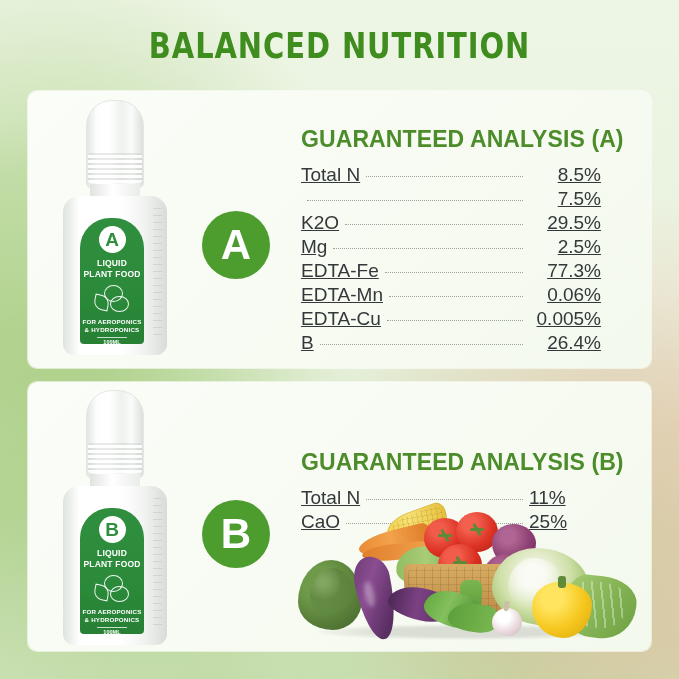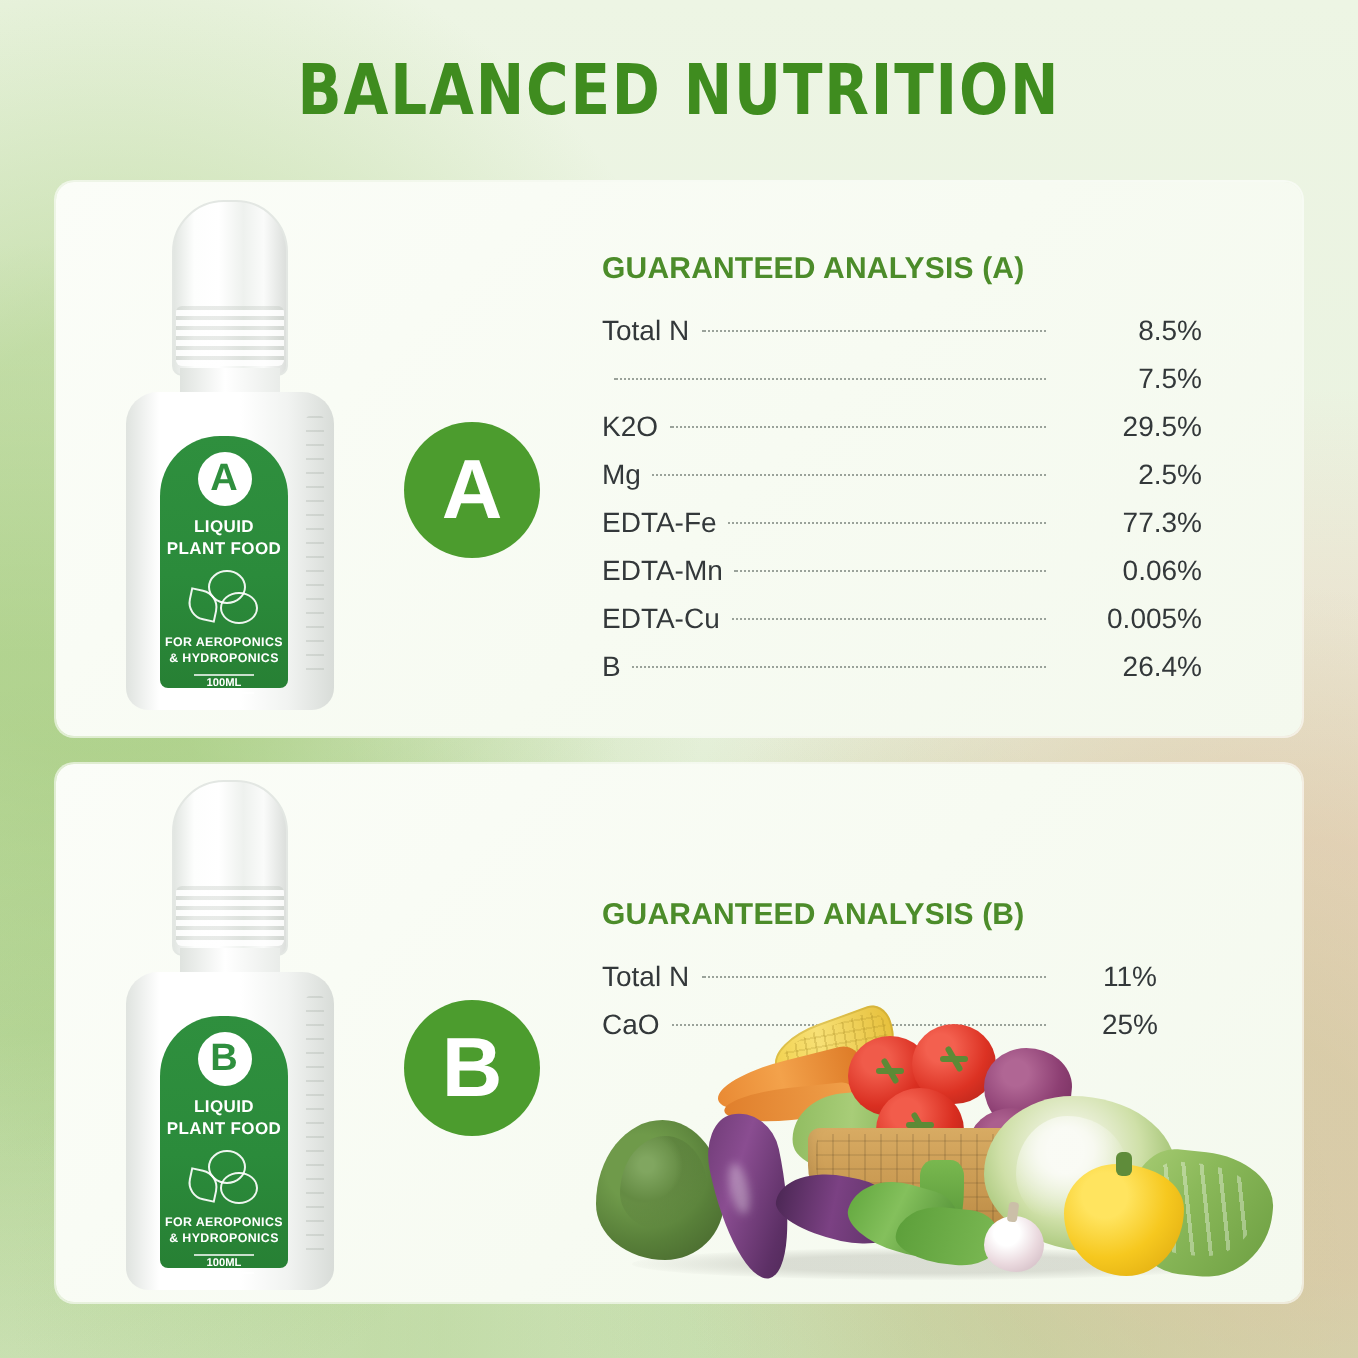--- a/index.html
+++ b/index.html
@@ -120,41 +120,41 @@
     font-size:42px;font-weight:bold;line-height:68px;
     font-family:"Liberation Sans",sans-serif;
   }
   #circle-a{left:202px;top:211px;}
   #circle-b{left:202px;top:500px;}
   
   .analysis{position:absolute;}
   #analysis-a{left:301px;top:126px;width:320px;}
   #analysis-b{left:301px;top:424px;width:320px;margin-top:25px;}
   .an-head{
-    font-size:15px;font-weight:bold;color:#4c8c2a;letter-spacing:.1px;
+    font-size:23px;font-weight:bold;color:#4c8c2a;letter-spacing:.1px;
     white-space:nowrap;margin-bottom:10px;
   }
   .row{
     display:flex;align-items:baseline;
-    font-size:14px;color:#33383a;line-height:24px;
+    font-size:19px;color:#33383a;line-height:24px;text-decoration:underline;
   }
   .row .nm{white-space:nowrap;}
   .row .dots{
     flex:0 0 auto;margin:0 6px;
     border-bottom:1.5px dotted #9aa29a;
     position:relative;top:-4px;
   }
   .row .vl{white-space:nowrap;}
   #analysis-a .row .nm{width:auto;}
   #analysis-a .row{width:300px;}
   #analysis-a .row .dots{flex:1 1 auto;}
   #analysis-a .row .vl{width:72px;flex:0 0 72px;text-align:right;}
   #analysis-b .row{width:300px;}
   #analysis-b .row .dots{flex:1 1 auto;}
-  #analysis-b .row .vl{width:72px;flex:0 0 72px;text-align:center;}
+  #analysis-b .row .vl{width:72px;flex:0 0 72px;}
   
   .veggies{
     position:absolute;left:296px;top:492px;width:340px;height:158px;
   }
   .v{position:absolute;}
   .basket{
     left:108px;top:72px;width:138px;height:62px;
     background:linear-gradient(180deg,#d8ab63 0%,#c7974f 55%,#b2823f 100%);
     border-radius:6px 6px 48% 48%/6px 6px 70% 70%;
     box-shadow:inset 0 -6px 8px rgba(0,0,0,.12);

